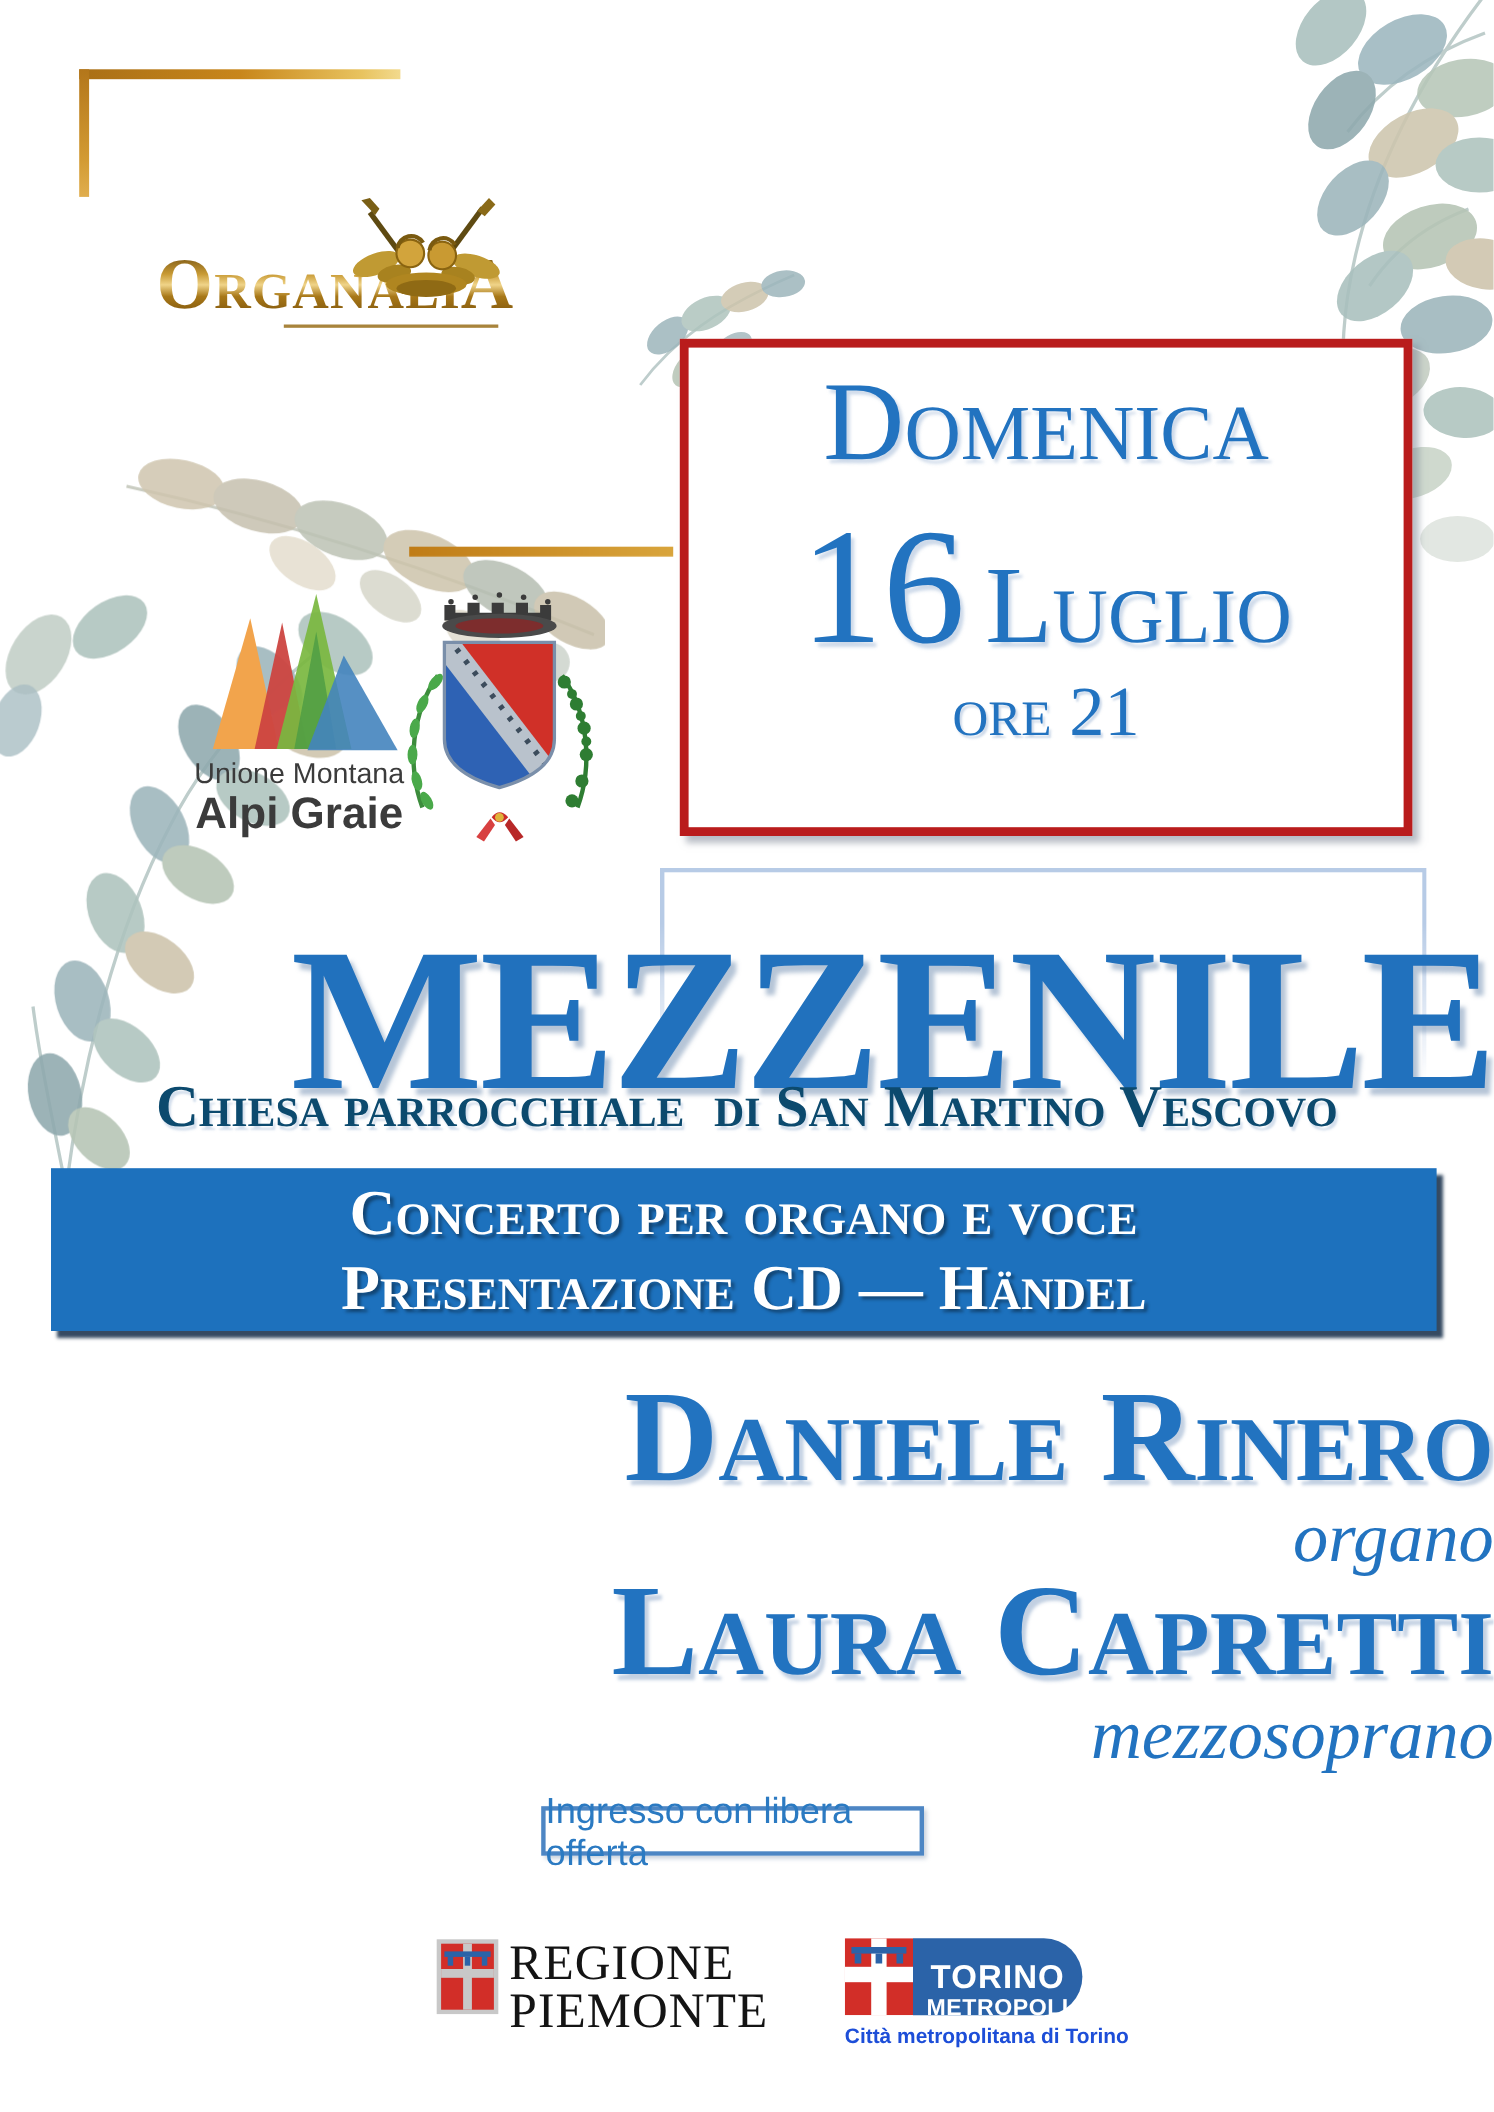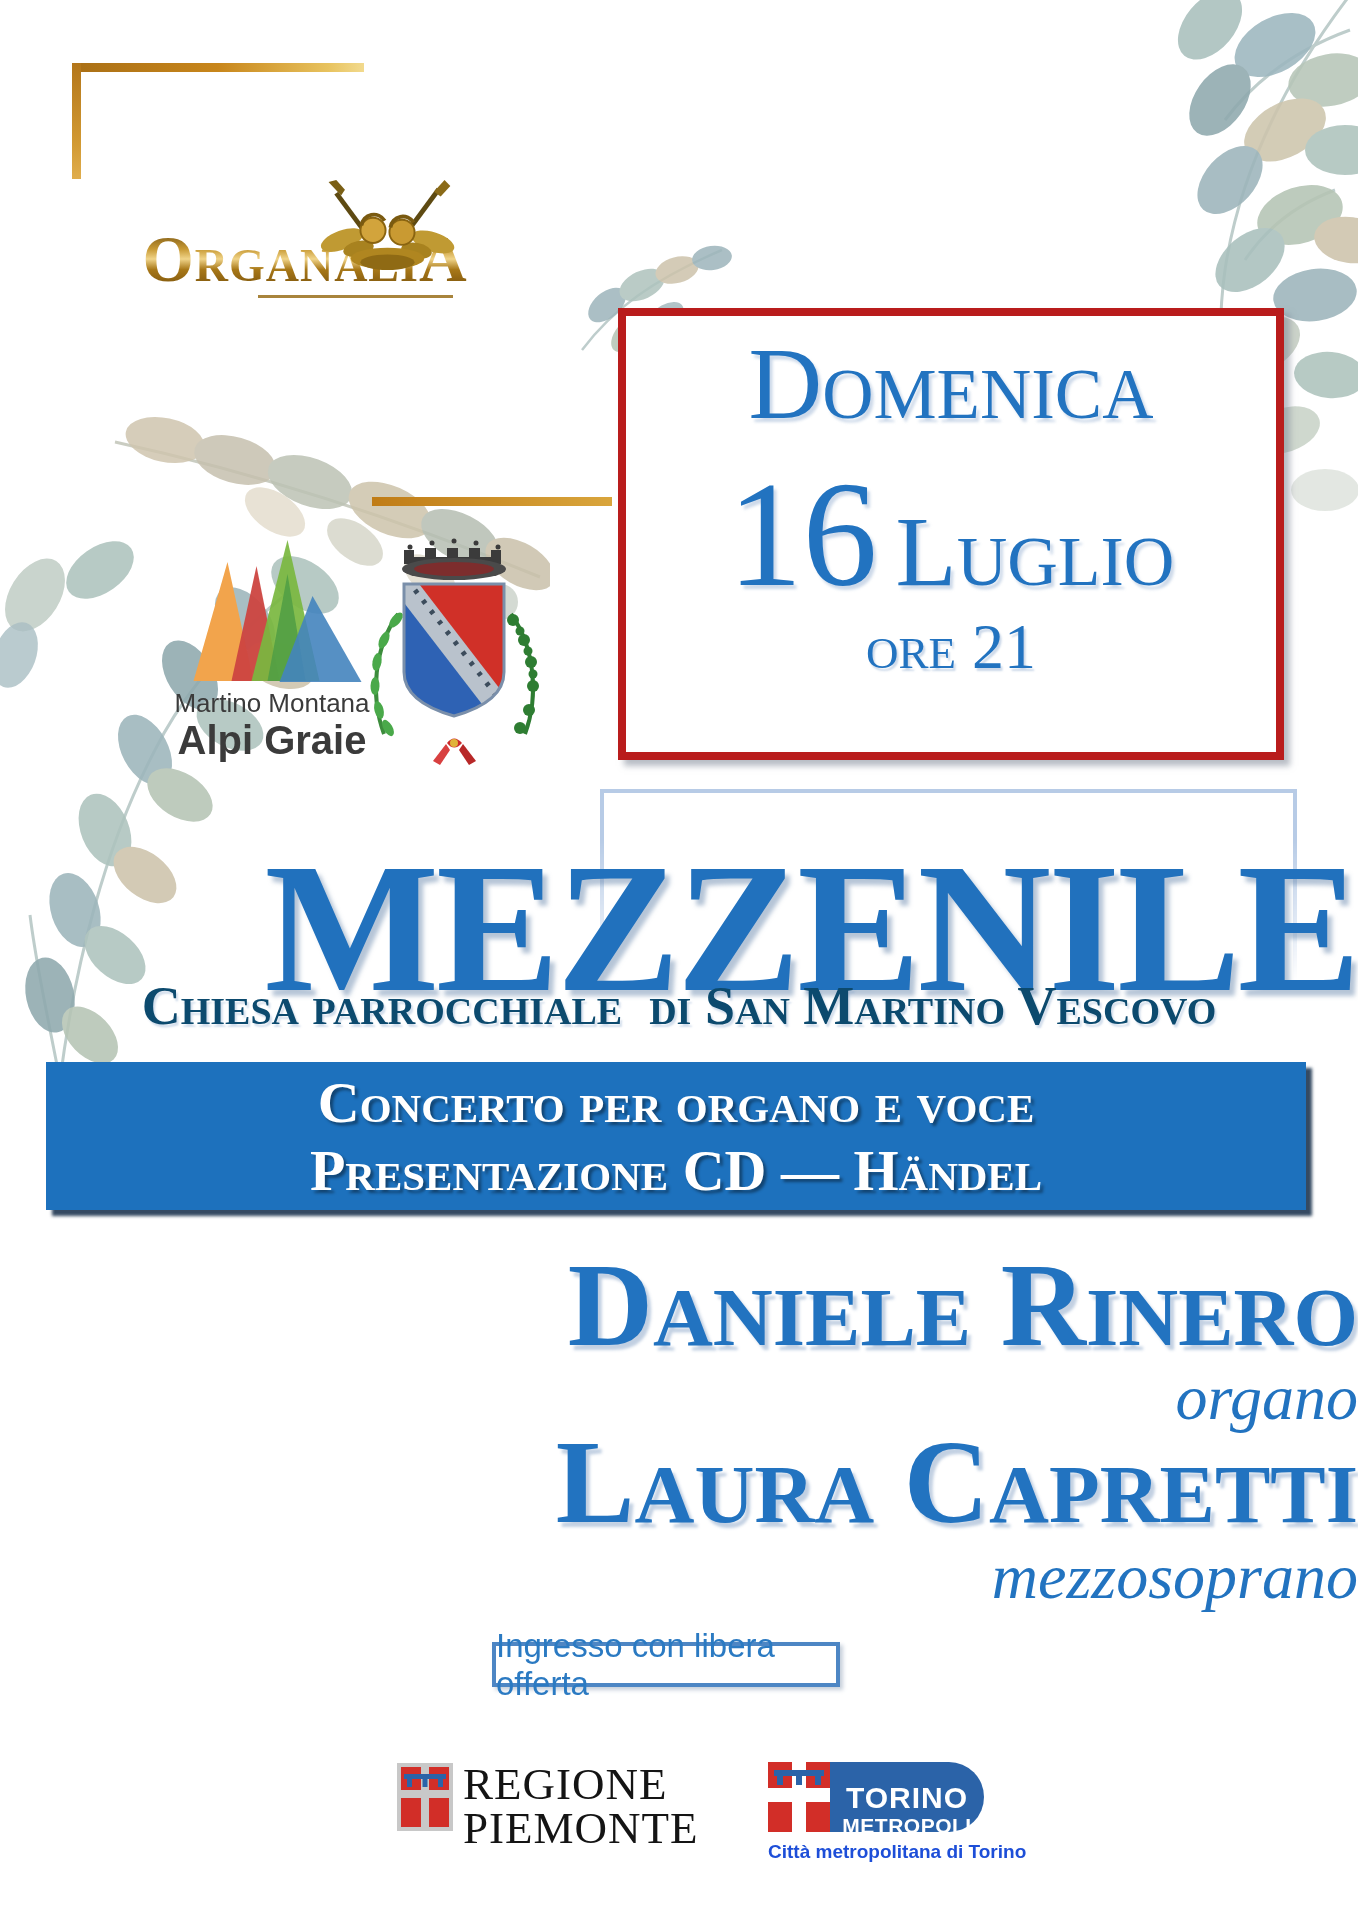--- a/index.html
+++ b/index.html
@@ -224,21 +224,21 @@
   <div class="abs ghostbox"></div>
 
   <div class="abs unione">
     <svg class="unione-peaks" viewBox="0 0 185 150">
       <polygon points="14,147 48,28 74,147" fill="#f2a44c"></polygon>
       <polygon points="52,147 77,32 100,147" fill="#cc4540" opacity="0.95"></polygon>
       <polygon points="72,147 108,6 140,147" fill="#79b73f" opacity="0.92"></polygon>
       <polygon points="88,147 108,40 126,147" fill="#4f9e44" opacity="0.85"></polygon>
       <polygon points="100,148 133,62 182,148" fill="#4484be" opacity="0.9"></polygon>
     </svg>
-    <div class="unione-l1">Martino Montana</div>
+    <div class="unione-l1">Unione Montana</div>
     <div class="unione-l2">Alpi Graie</div>
   </div>
 
   <svg class="abs crest" viewBox="0 0 205 232">
     <g fill="#3b3b3b">
       <circle cx="58" cy="11" r="2.5"></circle>
         <circle cx="80" cy="7" r="2.5"></circle>
         <circle cx="102" cy="5" r="2.5"></circle>
       <circle cx="124" cy="7" r="2.5"></circle>
         <circle cx="146" cy="11" r="2.5"></circle>

